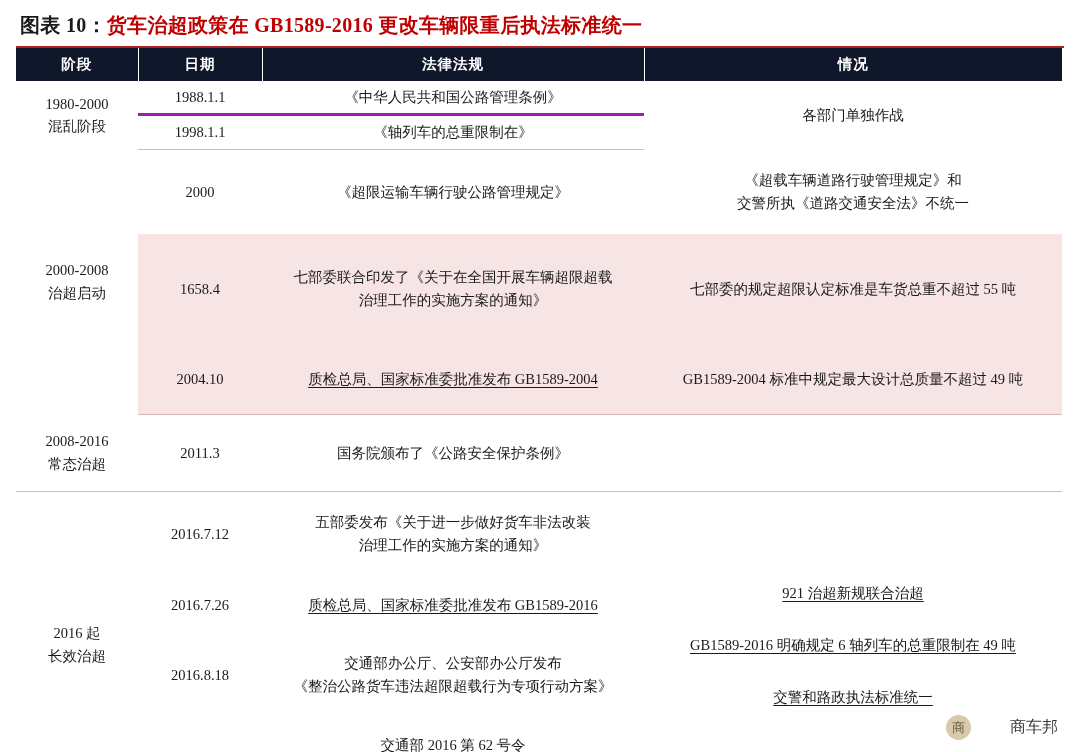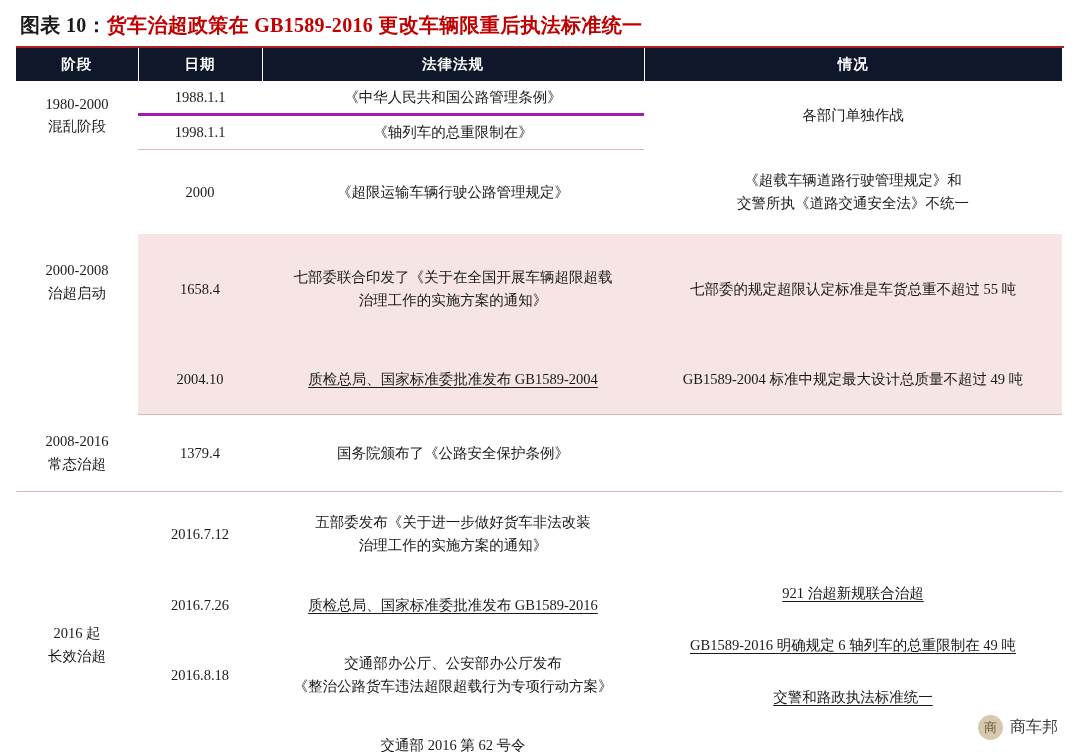--- a/index.html
+++ b/index.html
@@ -99,20 +99,21 @@
     display: flex;
     align-items: center;
     justify-content: center;
     color: #6b5b3a;
     font-size: 13px;
   }
   .logo-text {
     font-size: 16px;
     color: #3a3a3a;
     font-family: Liberation Serif, serif;
+    margin-left: 32px;
   }
 </style>
 </head>
 <body>
 
 <div class="page">
 
   <div class="title-bar">
     <span class="title-label">图表 10：</span>
     <span class="title-text">货车治超政策在 GB1589-2016 更改车辆限重后执法标准统一</span>
@@ -175,21 +176,21 @@
           <span class="u">质检总局、国家标准委批准发布 GB1589-2004</span>
         </td>
         <td class="highlight">GB1589-2004 标准中规定最大设计总质量不超过 49 吨</td>
       </tr>
 
       <tr class="row-sep">
         <td class="stage-cell">
           <div>2008-2016</div>
           <div>常态治超</div>
         </td>
-        <td style="height:66px">1379.4</td>
+        <td style="height:66px">2011.3</td>
         <td>国务院颁布了《公路安全保护条例》</td>
         <td></td>
       </tr>
 
       <tr>
         <td class="stage-cell" rowspan="4">
           <div>2016 起</div>
           <div>长效治超</div>
         </td>
         <td style="height:74px">2016.7.12</td>

